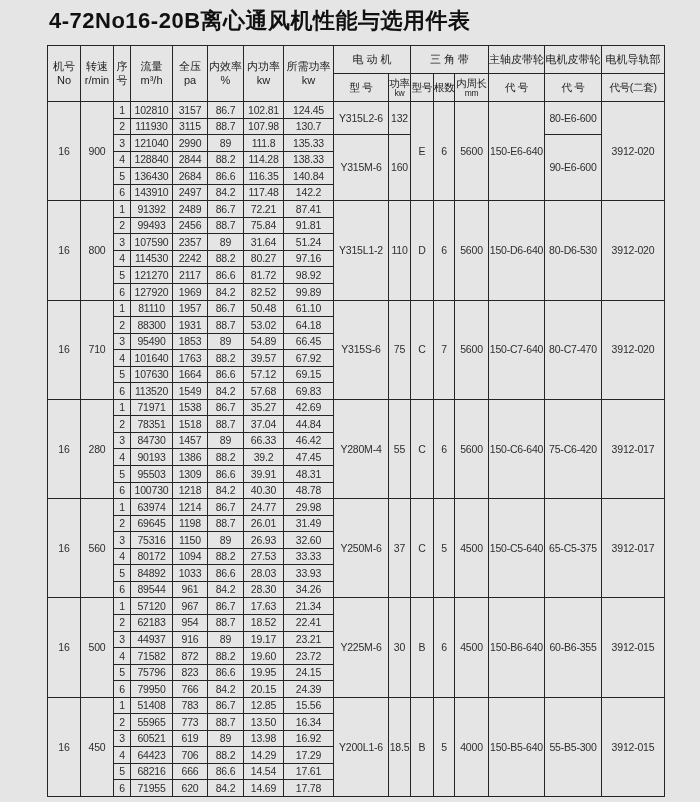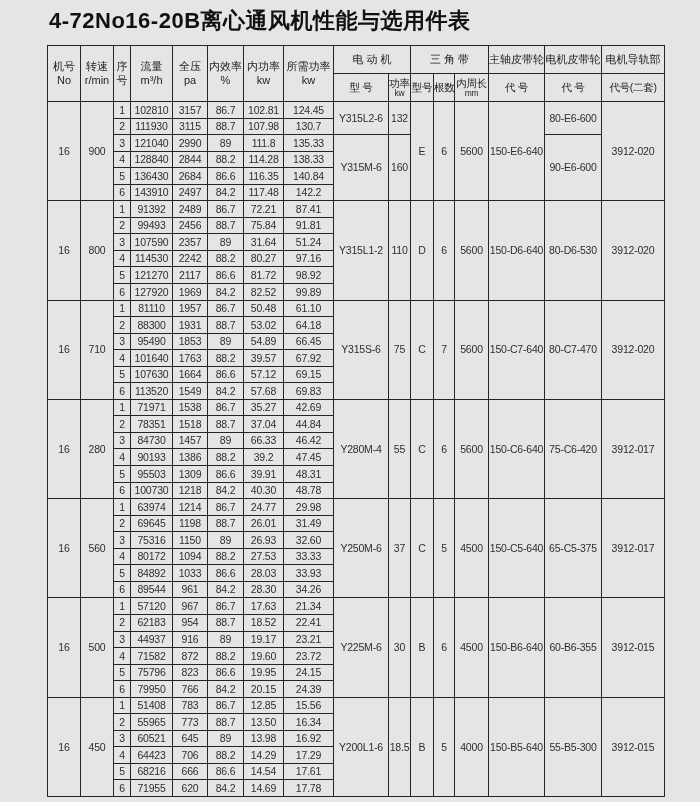--- a/index.html
+++ b/index.html
@@ -474,21 +474,21 @@
           <td>2</td>
           <td>55965</td>
           <td>773</td>
           <td>88.7</td>
           <td>13.50</td>
           <td>16.34</td>
         </tr>
         <tr>
           <td>3</td>
           <td>60521</td>
-          <td>645</td>
+          <td>619</td>
           <td>89</td>
           <td>13.98</td>
           <td>16.92</td>
         </tr>
         <tr>
           <td>4</td>
           <td>64423</td>
           <td>706</td>
           <td>88.2</td>
           <td>14.29</td>

